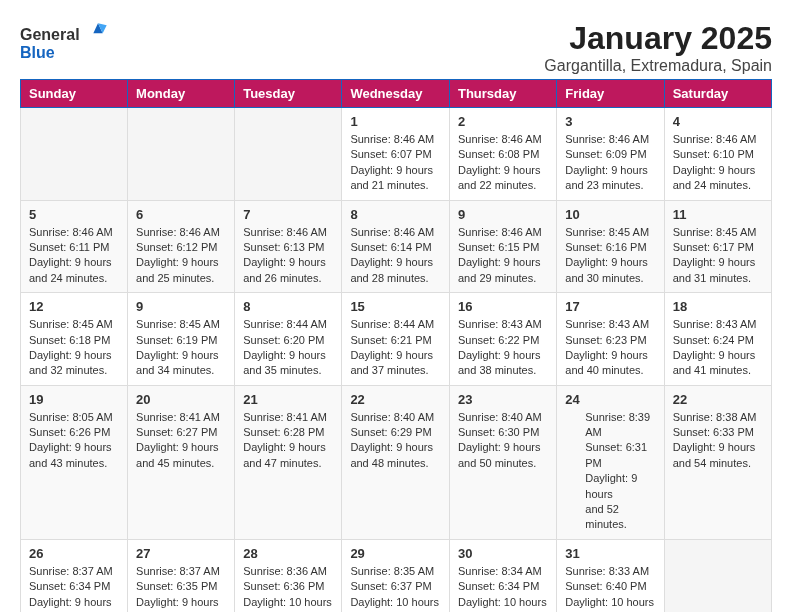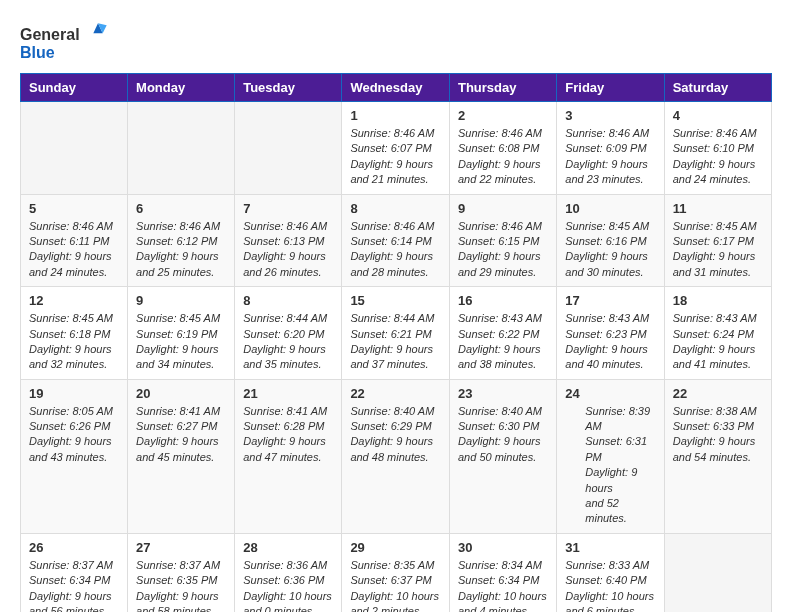--- a/index.html
+++ b/index.html
@@ -31,21 +31,21 @@
     .sub-title {
       font-size: 16px;
       color: #444;
     }
     .calendar {
       width: 100%;
       border-collapse: collapse;
       border: 1px solid #ccc;
     }
     .calendar th {
-      background-color: #4c1d95;
+      background-color: #be185d;
       color: #fff;
       text-align: left;
       padding: 6px 8px;
       font-size: 13px;
       font-weight: bold;
       border: 1px solid #1565c0;
     }
     .calendar td {
       vertical-align: top;
       padding: 6px 8px;
@@ -61,21 +61,20 @@
     }
     .day-num {
       font-size: 13px;
       font-weight: bold;
       display: block;
       margin-bottom: 3px;
     }
     .day-info {
       font-size: 11px;
       line-height: 1.4;
-      font-style: italic;
     }
     .empty-cell {
       background: #f5f5f5 !important;
     }
   </style>
 </head>
 <body>
 
 <div class="header">
   <div class="logo">
@@ -84,20 +83,22 @@
         <text x="0" y="20" font-family="Arial" font-size="16" font-weight="bold" fill="#333">General</text>
         <svg x="68" y="0" width="20" height="20" viewBox="0 0 30 30">
           <polygon points="8,20 15,5 22,20" fill="#1565c0"></polygon>
           <polygon points="15,5 22,20 28,8" fill="#42a5f5"></polygon>
         </svg>
         <text x="0" y="38" font-family="Arial" font-size="16" font-weight="bold" fill="#1565c0">Blue</text>
       </svg>
     </div>
   </div>
   <div class="title-block">
+    <div class="main-title">January 2025</div>
+    <div class="sub-title">Gargantilla, Extremadura, Spain</div>
   </div>
 </div>
 
 <table class="calendar">
   <thead>
     <tr>
     <th>Sunday</th>
         <th>Monday</th>
         <th>Tuesday</th>
         <th>Wednesday</th>

